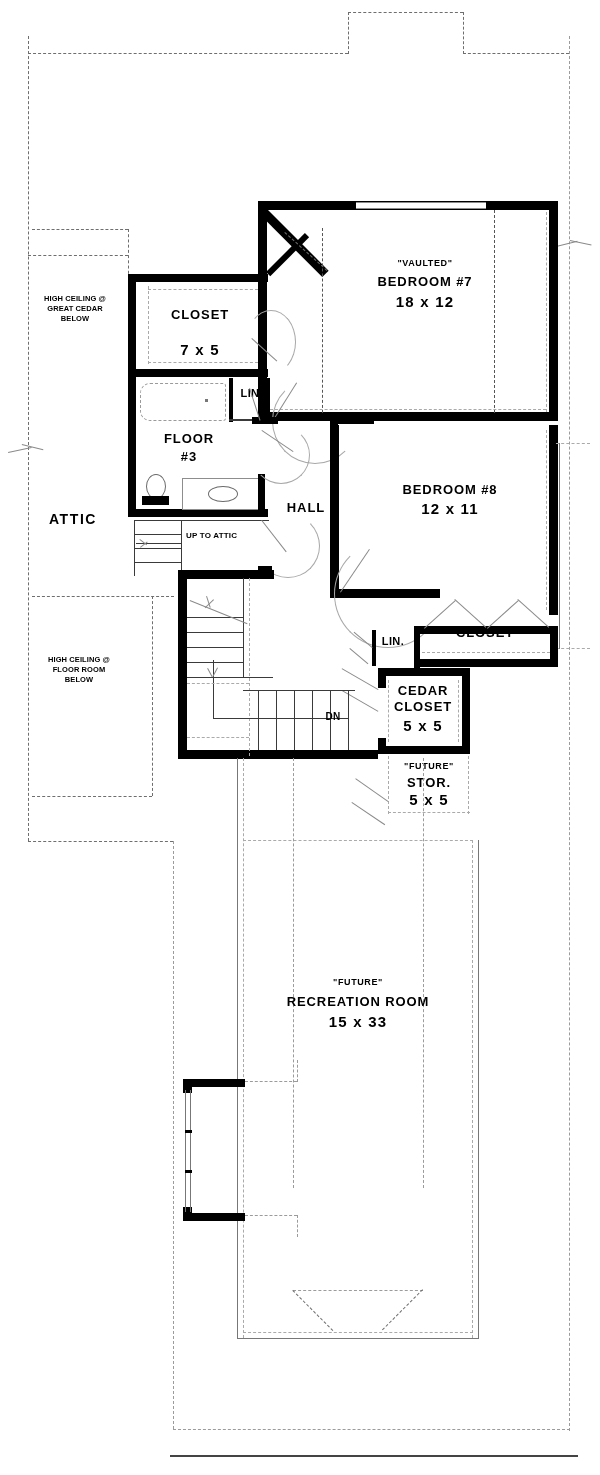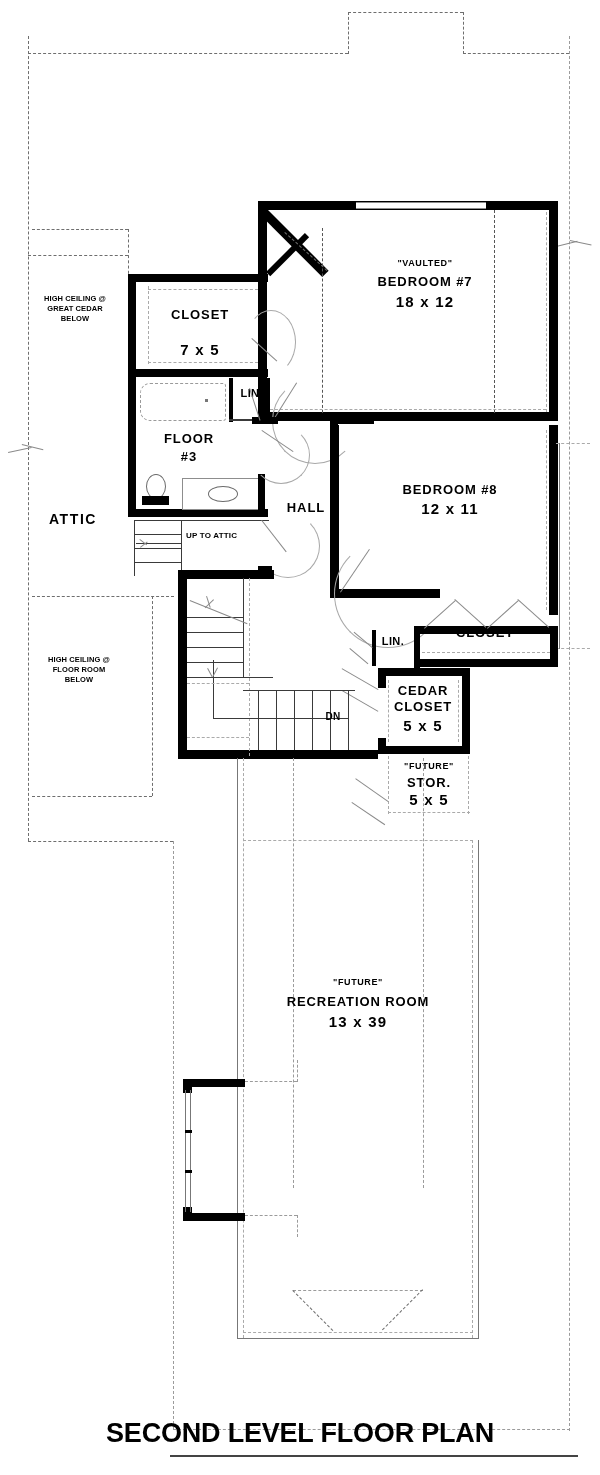--- a/index.html
+++ b/index.html
@@ -296,31 +296,30 @@
   <div class="sdash-h" style="left:243px;top:840px;width:230px;"></div>
 
   <div class="dash-v lt" style="left:293px;top:758px;height:430px;"></div>
   <div class="dash-v lt" style="left:423px;top:758px;height:430px;"></div>
   <div class="dash-h lt" style="left:293px;top:1290px;width:130px;"></div>
   <div class="diag-dash" style="left:293px;top:1290px;width:57px;transform:rotate(45deg);"></div>
   <div class="diag-dash" style="left:423px;top:1290px;width:57px;transform:rotate(135deg);"></div>
 
   <div class="lbl t-vault" style="left:250px;top:978px;width:216px;">"FUTURE"</div>
   <div class="lbl t-room" style="left:250px;top:995px;width:216px;">RECREATION ROOM</div>
-  <div class="lbl t-dim" style="left:250px;top:1014px;width:216px;">13 x 39</div>
+  <div class="lbl t-dim" style="left:250px;top:1014px;width:216px;">15 x 33</div>
 
   <div class="wall" style="left:183px;top:1079px;width:62px;height:8px;"></div>
   <div class="wall" style="left:183px;top:1079px;width:9px;height:14px;"></div>
   <div class="wall" style="left:183px;top:1213px;width:62px;height:8px;"></div>
   <div class="wall" style="left:183px;top:1207px;width:9px;height:14px;"></div>
   <div class="solid-v" style="left:185px;top:1090px;height:122px;"></div>
   <div class="solid-v" style="left:190px;top:1090px;height:122px;"></div>
   <div class="blk" style="left:185px;top:1130px;width:7px;height:3px;background:#000;"></div>
   <div class="blk" style="left:185px;top:1170px;width:7px;height:3px;background:#000;"></div>
   <div class="dash-h lt" style="left:245px;top:1081px;width:52px;"></div>
   <div class="dash-h lt" style="left:245px;top:1215px;width:52px;"></div>
   <div class="dash-v lt" style="left:297px;top:1060px;height:22px;"></div>
   <div class="dash-v lt" style="left:297px;top:1215px;height:22px;"></div>
 
-  <div class="title" style="top:1418px;">SECOND LEVEL FLOOR PLAN</div>
   <div class="title-rule" style="left:170px;top:1455px;width:408px;"></div>
 
 </div>
 
 </body></html>

